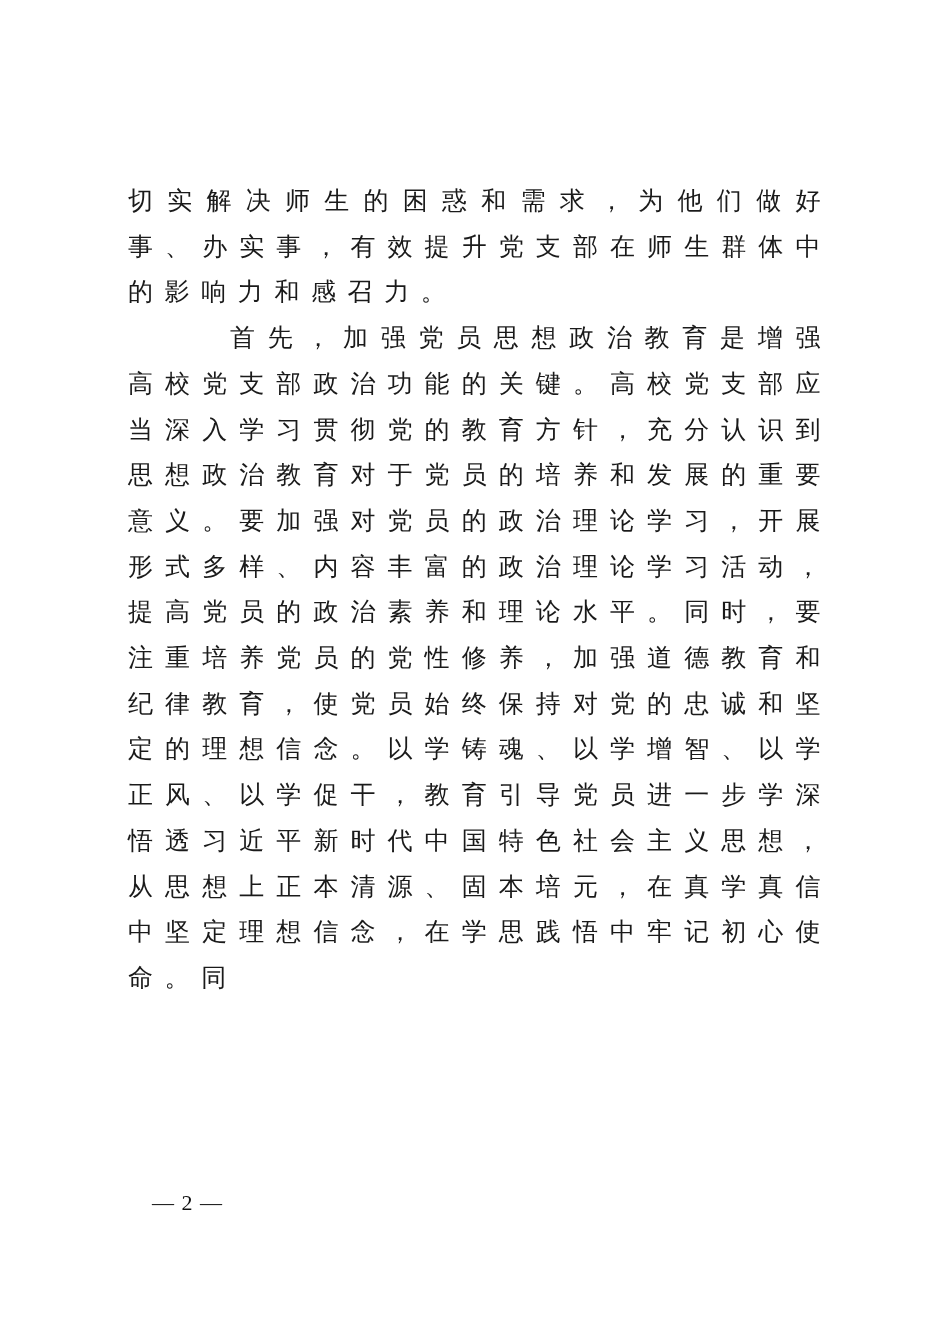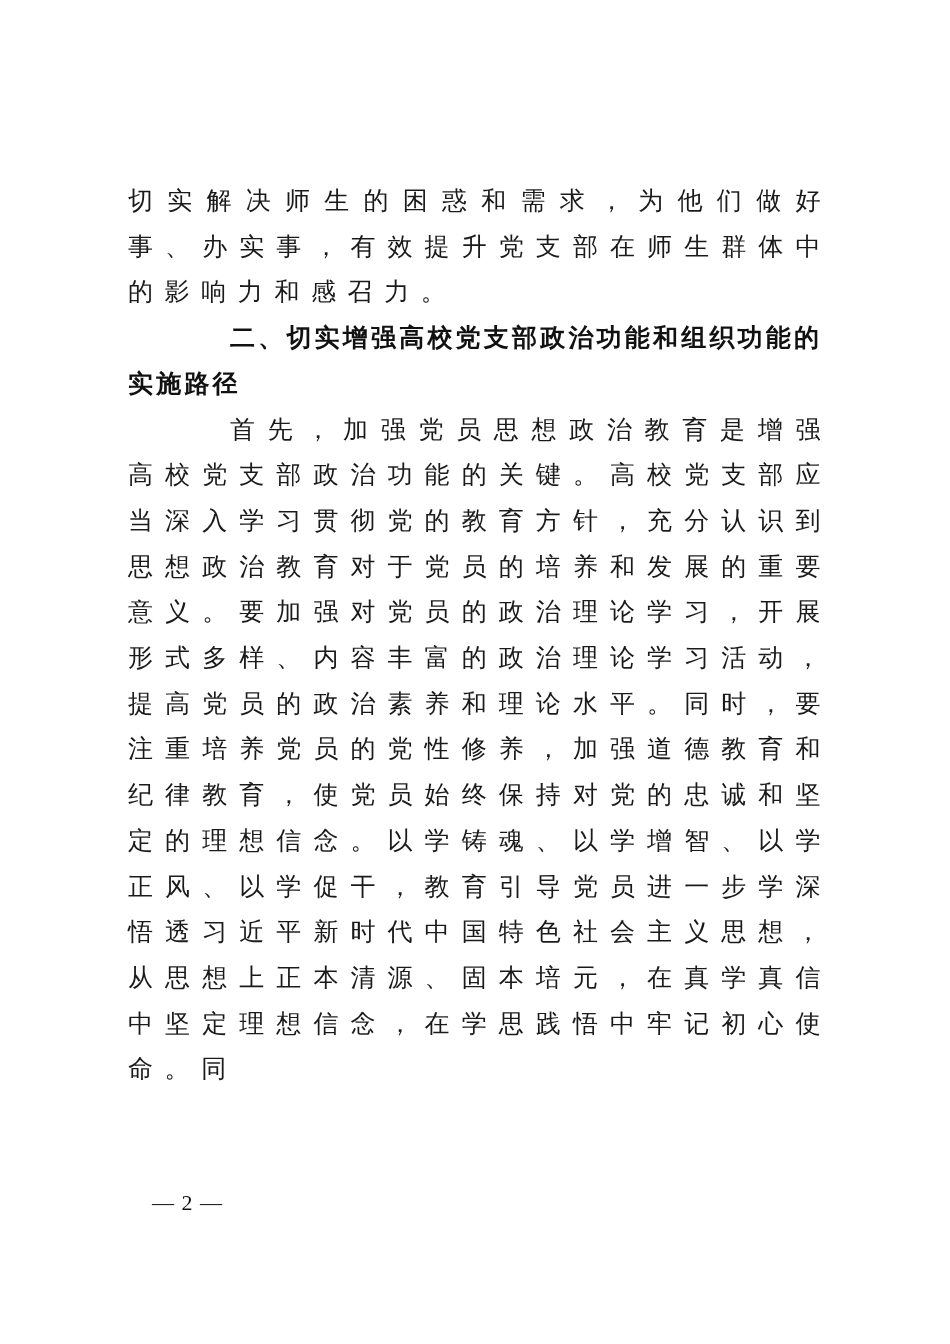--- a/index.html
+++ b/index.html
@@ -63,17 +63,16 @@
     color: #111111;
     letter-spacing: 1px;
   }
 </style>
 </head>
 <body>
 
 <div class="page">
   <div class="content">
     <p class="para">切实解决师生的困惑和需求，为他们做好事、办实事，有效提升党支部在师生群体中的影响力和感召力。</p>
-    <h2 class="heading">二、切实增强高校党支部政治功能和组织功能的实施路径</h2>
     <p class="para indent">首先，加强党员思想政治教育是增强高校党支部政治功能的关键。高校党支部应当深入学习贯彻党的教育方针，充分认识到思想政治教育对于党员的培养和发展的重要意义。要加强对党员的政治理论学习，开展形式多样、内容丰富的政治理论学习活动，提高党员的政治素养和理论水平。同时，要注重培养党员的党性修养，加强道德教育和纪律教育，使党员始终保持对党的忠诚和坚定的理想信念。以学铸魂、以学增智、以学正风、以学促干，教育引导党员进一步学深悟透习近平新时代中国特色社会主义思想，从思想上正本清源、固本培元，在真学真信中坚定理想信念，在学思践悟中牢记初心使命。同</p>
   </div>
   <div class="page-number">— 2 —</div>
 </div>
 
 </body></html>

